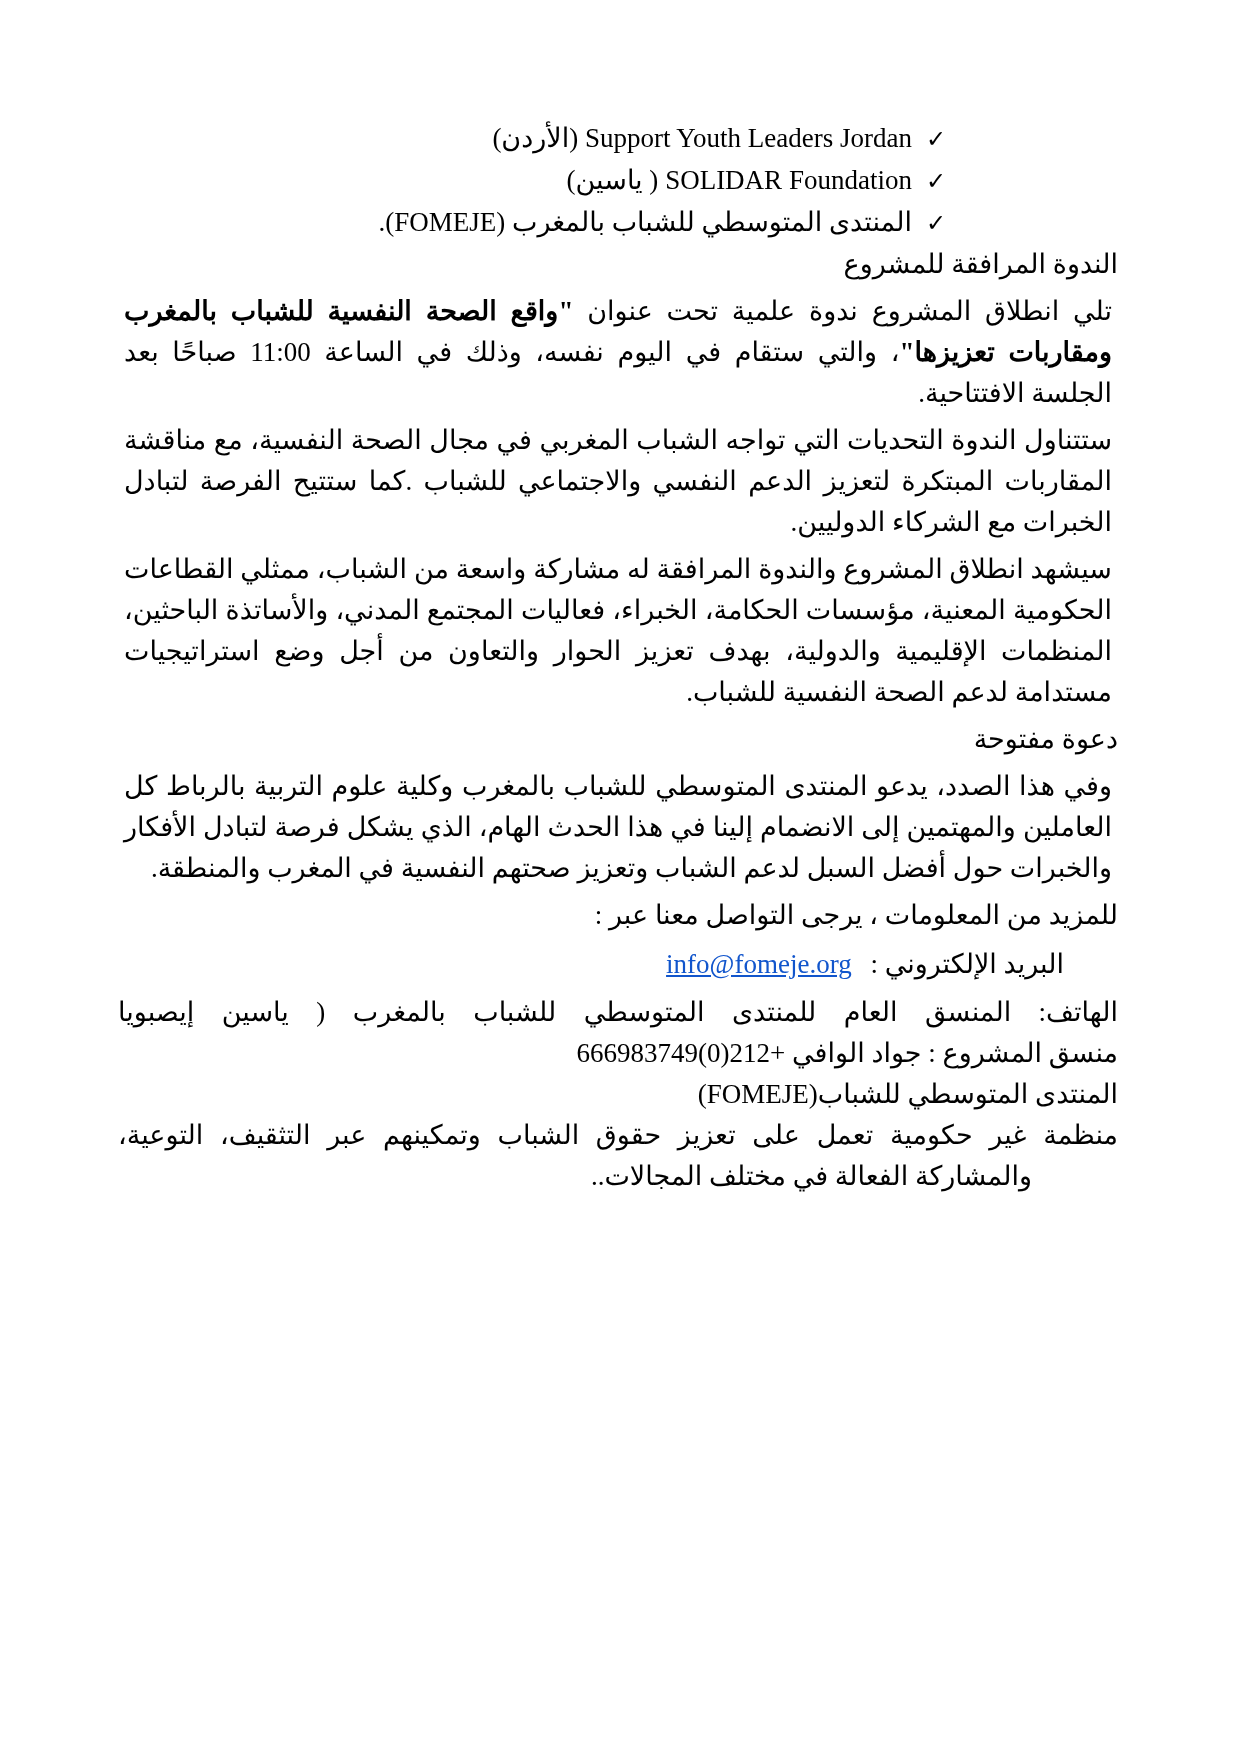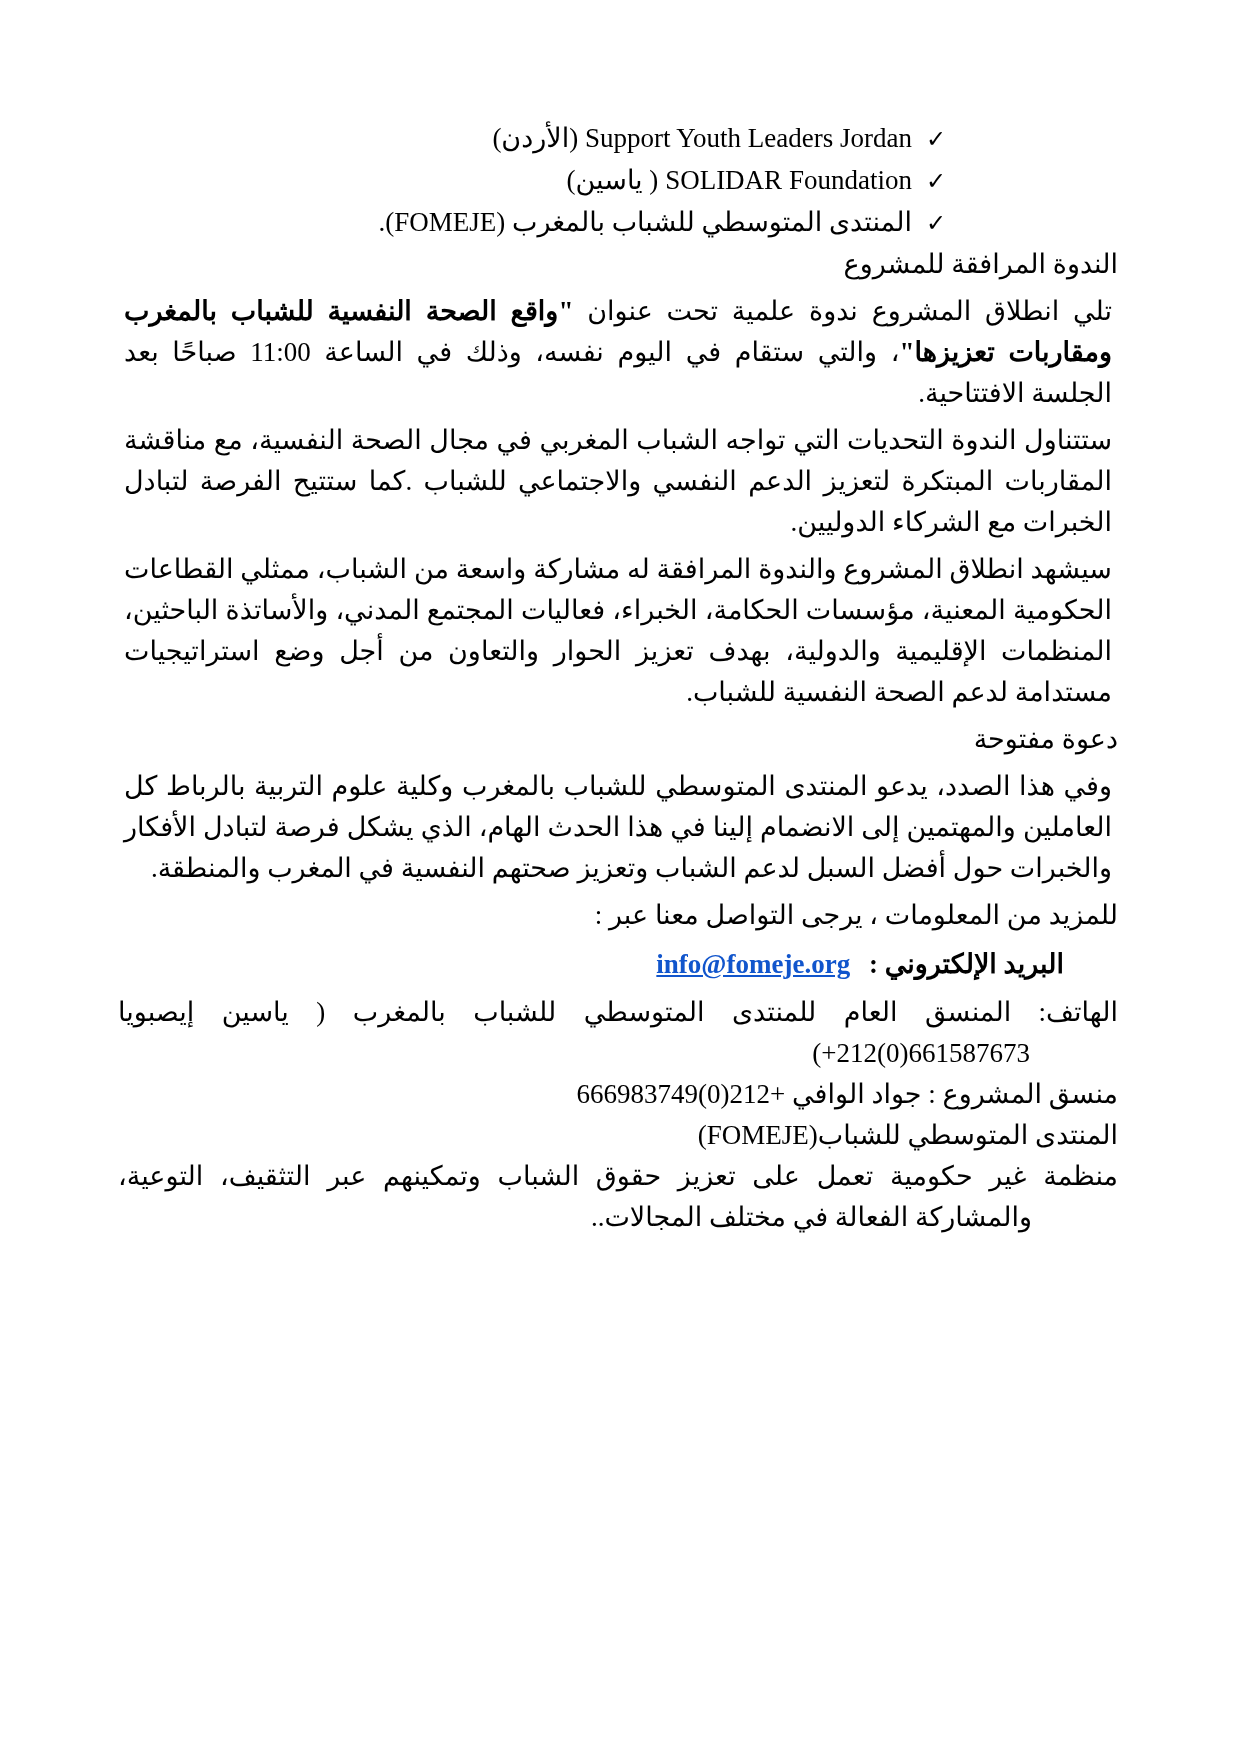--- a/index.html
+++ b/index.html
@@ -40,21 +40,20 @@
   .phone-first-line { text-align:justify; text-align-last:justify; }
   .num-line {
     direction:ltr;
     text-align:right;
     padding-right:88px;
   }
   .email-line {
     line-height:56px;
     padding-right:54px;
     white-space:nowrap;
-    font-weight:bold;
   }
   .email-link {
     color:#1155CC;
     text-decoration:underline;
     margin-right:12px;
     cursor:pointer;
   }
   .desc-line2 { padding-right:86px; }
 </style>
 </head>
@@ -89,21 +88,20 @@
     <div class="line">دعوة مفتوحة</div>
 
     <p class="para"> وفي هذا الصدد، يدعو المنتدى المتوسطي للشباب بالمغرب وكلية علوم التربية بالرباط كل العاملين والمهتمين إلى الانضمام إلينا في هذا الحدث الهام، الذي يشكل فرصة لتبادل الأفكار والخبرات حول أفضل السبل لدعم الشباب وتعزيز صحتهم النفسية في المغرب والمنطقة.</p>
 
     <div class="line">للمزيد من المعلومات ، يرجى التواصل معنا عبر :</div>
 
     <div class="line email-line"><span>البريد الإلكتروني : </span><a class="email-link">info@fomeje.org</a></div>
 
     <div class="line phone-first-line">الهاتف: المنسق العام للمنتدى المتوسطي للشباب بالمغرب ( ياسين إيصبويا</div>
 
-    <div class="line num-line">(+212(0)661587673</div>
 
     <div class="line">منسق المشروع : جواد الوافي  +212(0)666983749</div>
 
     <div class="line">المنتدى المتوسطي للشباب(FOMEJE)</div>
 
     <div class="line phone-first-line">منظمة غير حكومية تعمل على تعزيز حقوق الشباب وتمكينهم عبر التثقيف، التوعية،</div>
 
     <div class="line desc-line2">والمشاركة الفعالة في مختلف المجالات..</div>
 
   </div>

